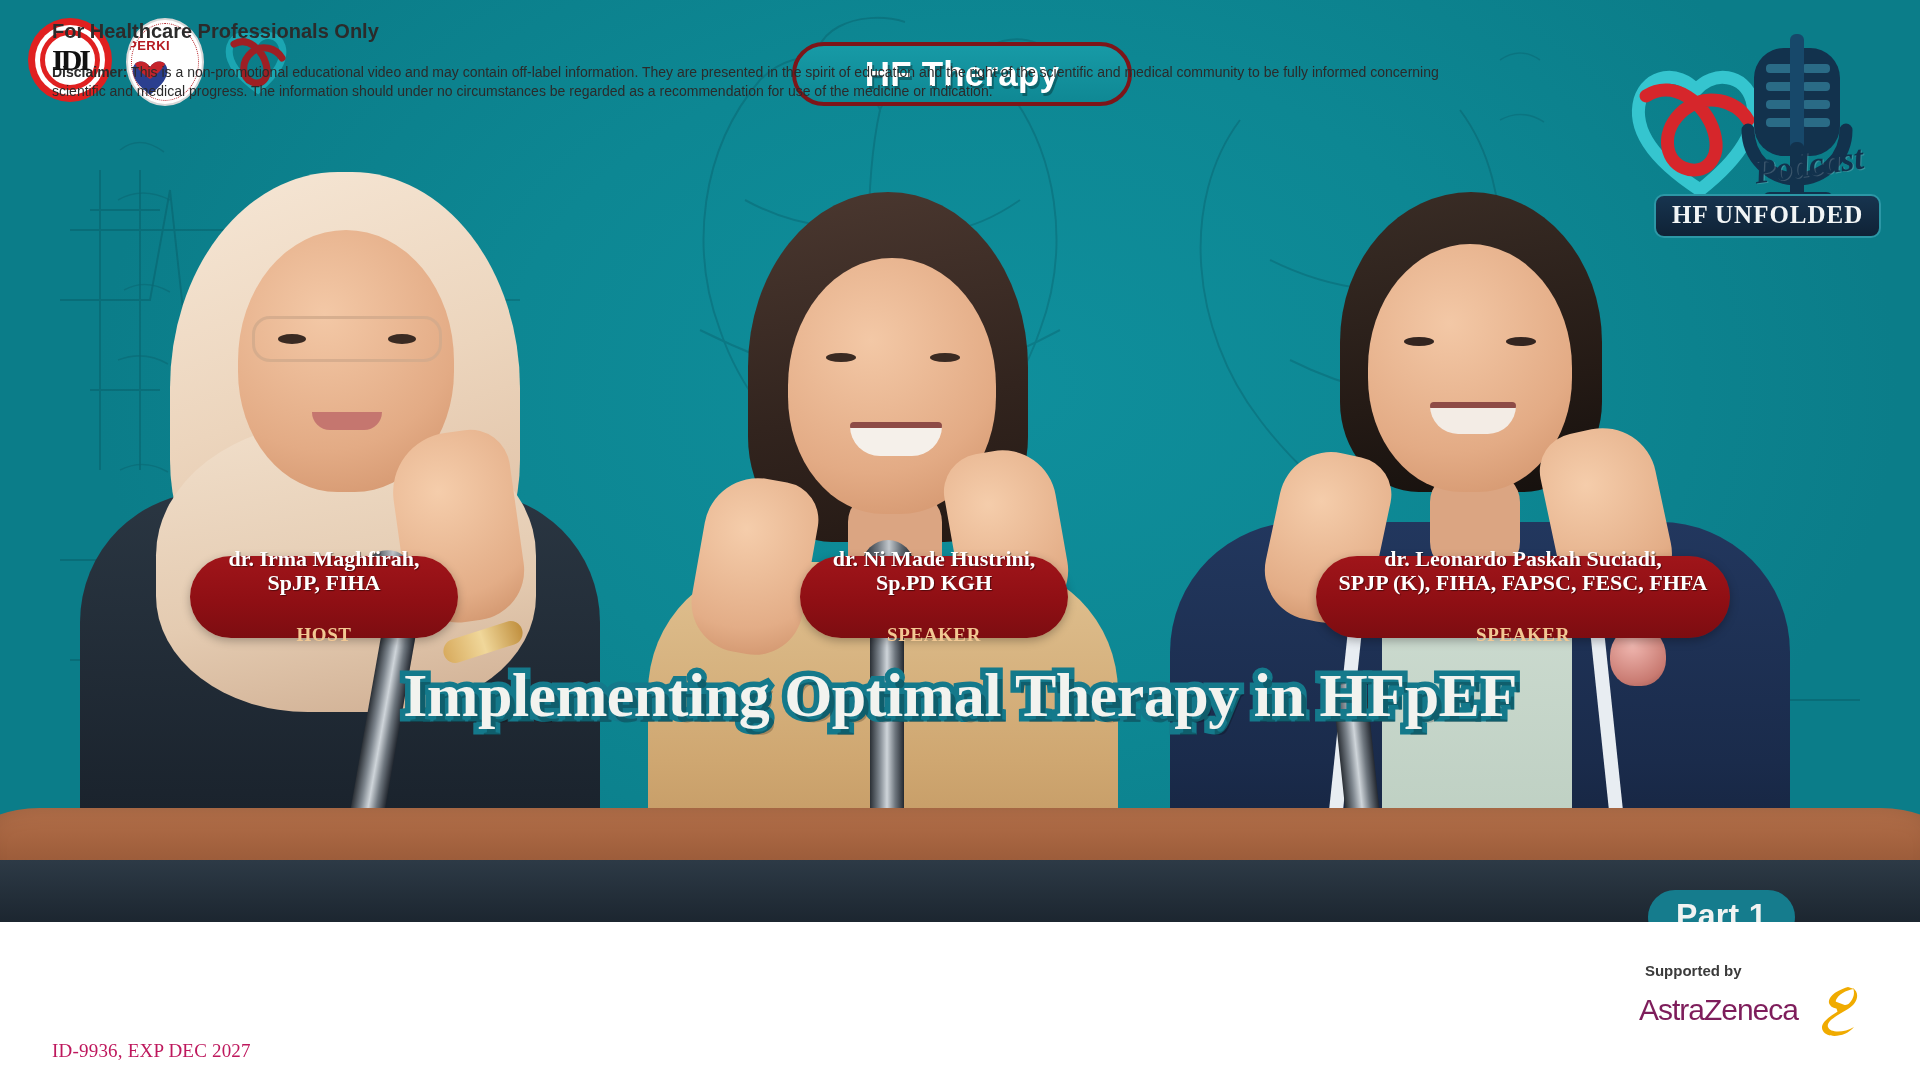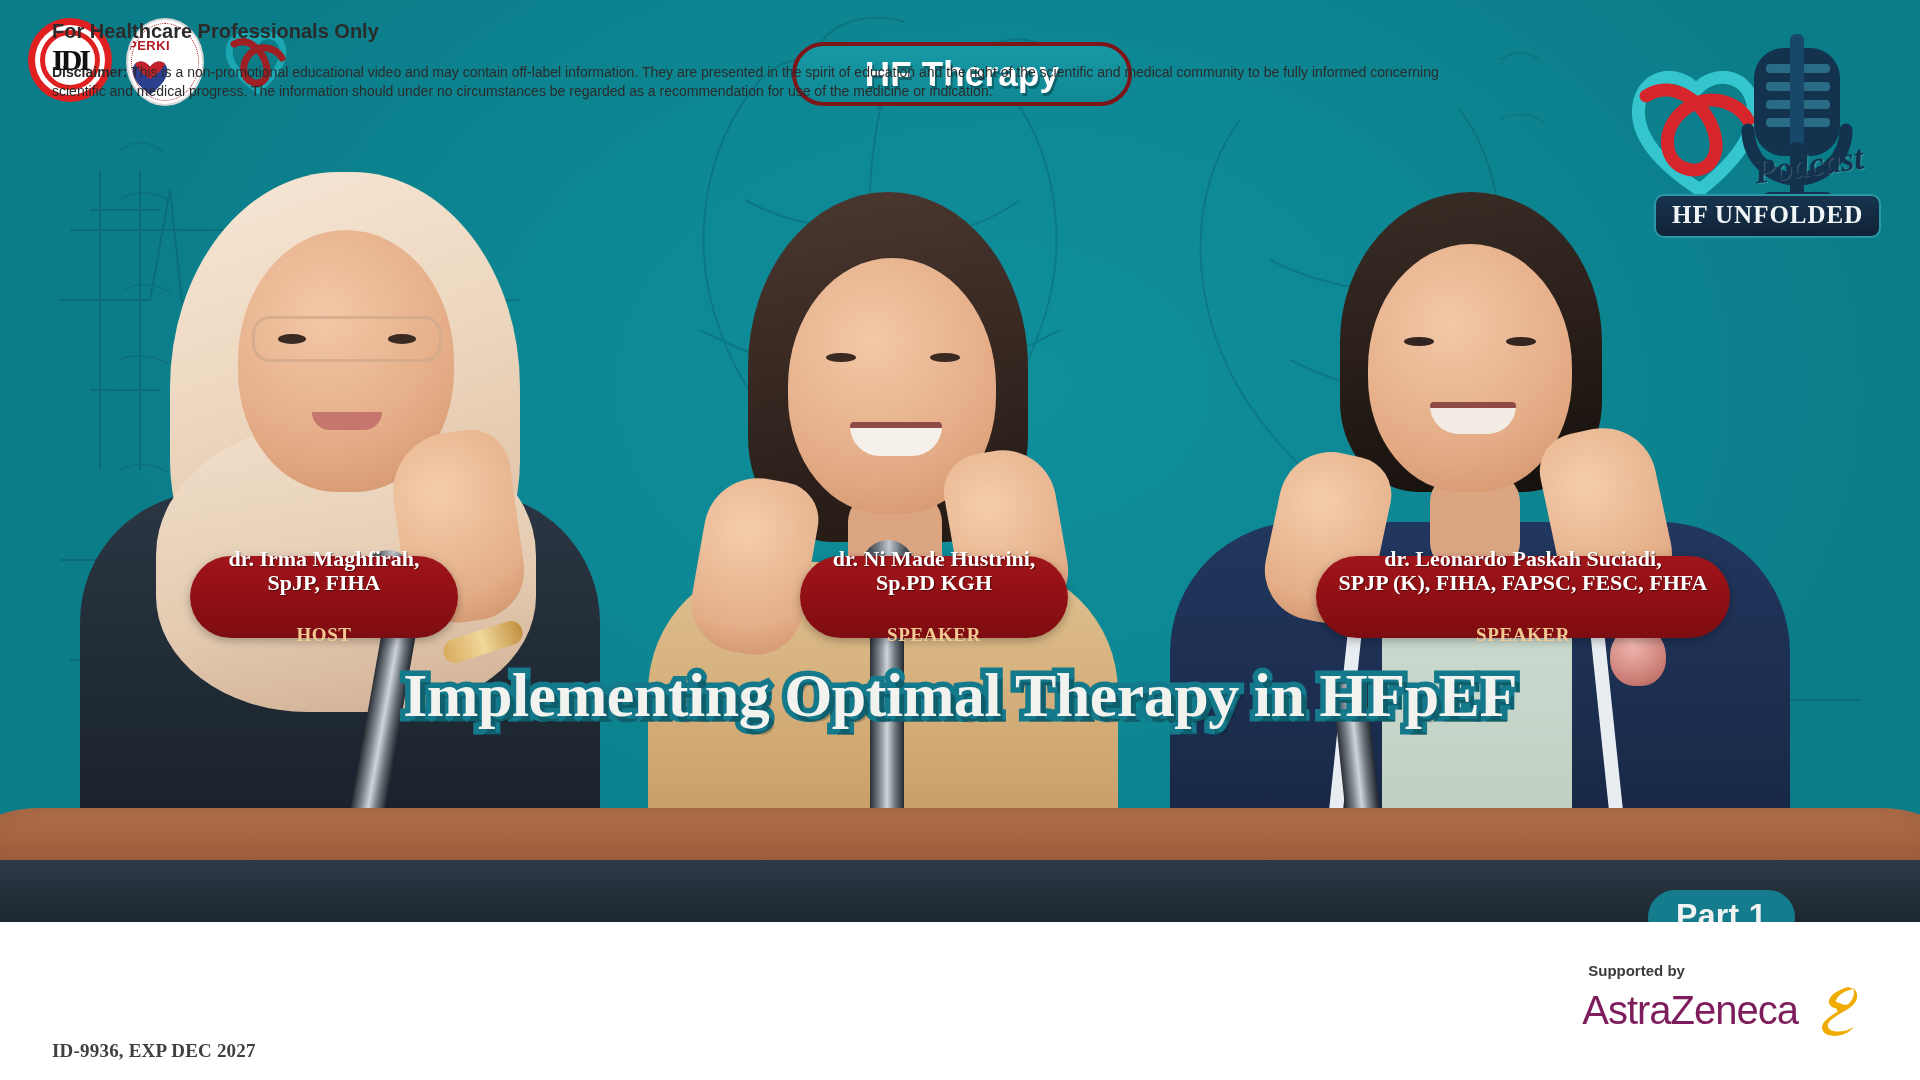--- a/index.html
+++ b/index.html
@@ -266,28 +266,28 @@
     background: #ffffff;
   }
   .footer-text {
     position: absolute; left: 52px; top: 18px; width: 1420px;
     font-family: Liberation Sans, sans-serif;
     color: #2b2b2b;
   }
   .fh { font-size: 20px; font-weight: 700; line-height: 1.35; }
   .fd { font-size: 14px; line-height: 1.36; margin-top: 18px; }
   .fd b { font-weight: 700; }
-  .fid { position: absolute; left: 52px; top: 1040px; font-size: 19px; font-weight: 700;
-         font-family: "Liberation Serif", serif; color: #404040; letter-spacing: .2px; }
+  .fid { position: absolute; left: 52px; top: 1040px; font-size: 19px; font-weight: 400;
+         font-family: "Liberation Serif", serif; color: #be185d; letter-spacing: .2px; }
 
   .az-block { position: absolute; right: 58px; top: 962px; text-align: left; }
   .az-sup { font-size: 15px; font-weight: 700; color: #3b3b3b; margin-left: 6px; }
   .az-row { display: flex; align-items: center; gap: 6px; margin-top: 2px; }
   .az-name {
-    font-size: 40px; color: #7e1d5b; letter-spacing: -1px;
+    font-size: 30px; color: #7e1d5b; letter-spacing: -1px;
     font-family: "Liberation Sans", sans-serif; font-weight: 400;
   }
 </style>
 </head>
 <body>
 
 <div class="poster">
 
   <div class="stage">
 

